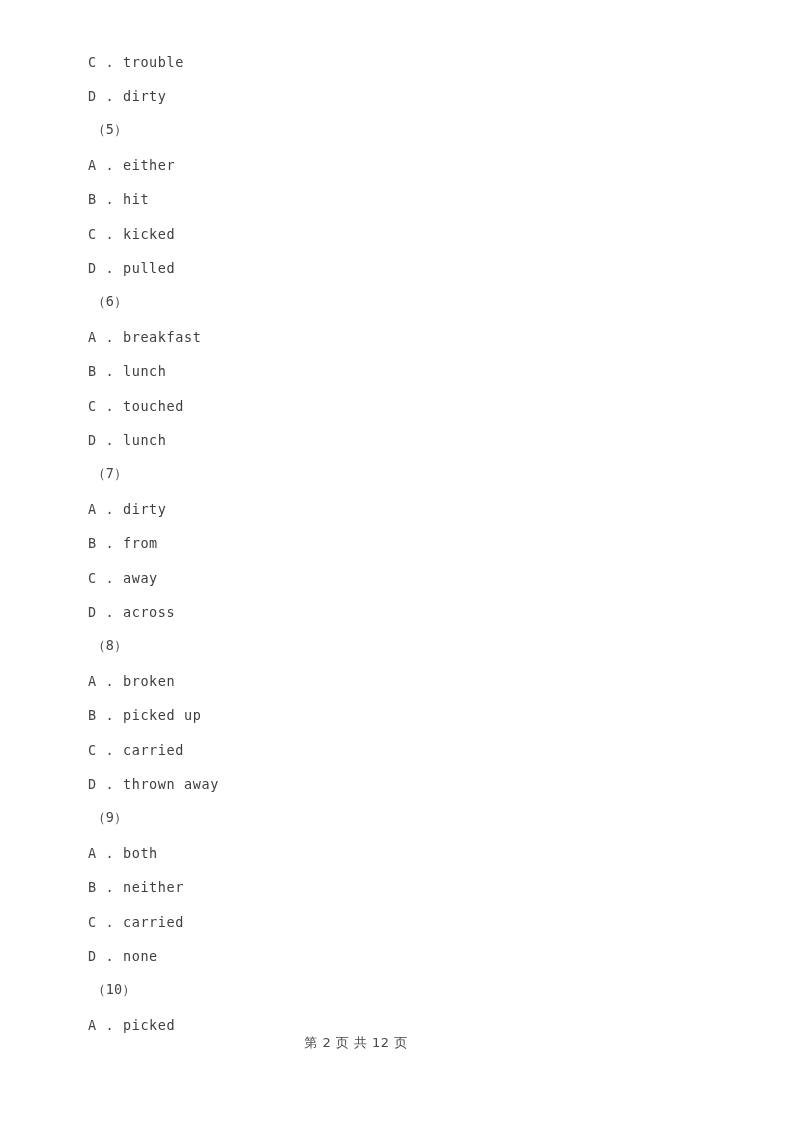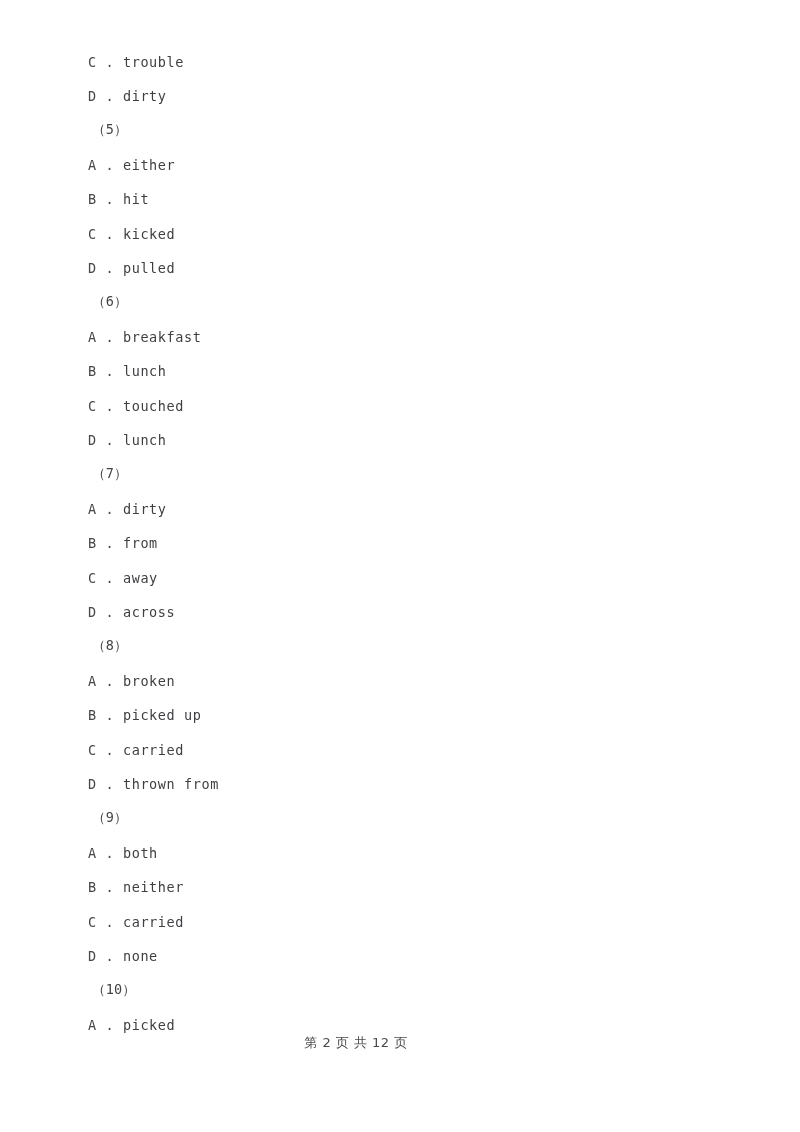--- a/index.html
+++ b/index.html
@@ -100,21 +100,21 @@
       <div class="line opt" style="top: 431px;"><span class="mark">D</span><span class="dot"> . </span><span class="txt">lunch</span></div>
       <div class="line qnum" style="top: 464px;">（7）</div>
       <div class="line opt" style="top: 500px;"><span class="mark">A</span><span class="dot"> . </span><span class="txt">dirty</span></div>
       <div class="line opt" style="top: 534px;"><span class="mark">B</span><span class="dot"> . </span><span class="txt">from</span></div>
       <div class="line opt" style="top: 569px;"><span class="mark">C</span><span class="dot"> . </span><span class="txt">away</span></div>
       <div class="line opt" style="top: 603px;"><span class="mark">D</span><span class="dot"> . </span><span class="txt">across</span></div>
       <div class="line qnum" style="top: 636px;">（8）</div>
       <div class="line opt" style="top: 672px;"><span class="mark">A</span><span class="dot"> . </span><span class="txt">broken</span></div>
       <div class="line opt" style="top: 706px;"><span class="mark">B</span><span class="dot"> . </span><span class="txt">picked up</span></div>
       <div class="line opt" style="top: 741px;"><span class="mark">C</span><span class="dot"> . </span><span class="txt">carried</span></div>
-      <div class="line opt" style="top: 775px;"><span class="mark">D</span><span class="dot"> . </span><span class="txt">thrown from</span></div>
+      <div class="line opt" style="top: 775px;"><span class="mark">D</span><span class="dot"> . </span><span class="txt">thrown away</span></div>
       <div class="line qnum" style="top: 808px;">（9）</div>
       <div class="line opt" style="top: 844px;"><span class="mark">A</span><span class="dot"> . </span><span class="txt">both</span></div>
       <div class="line opt" style="top: 878px;"><span class="mark">B</span><span class="dot"> . </span><span class="txt">neither</span></div>
       <div class="line opt" style="top: 913px;"><span class="mark">C</span><span class="dot"> . </span><span class="txt">carried</span></div>
       <div class="line opt" style="top: 947px;"><span class="mark">D</span><span class="dot"> . </span><span class="txt">none</span></div>
       <div class="line qnum" style="top: 980px;">（10）</div>
       <div class="line opt" style="top: 1016px;"><span class="mark">A</span><span class="dot"> . </span><span class="txt">picked</span></div>
     </div>
 
   <div id="footer">第 2 页 共 12 页</div>

